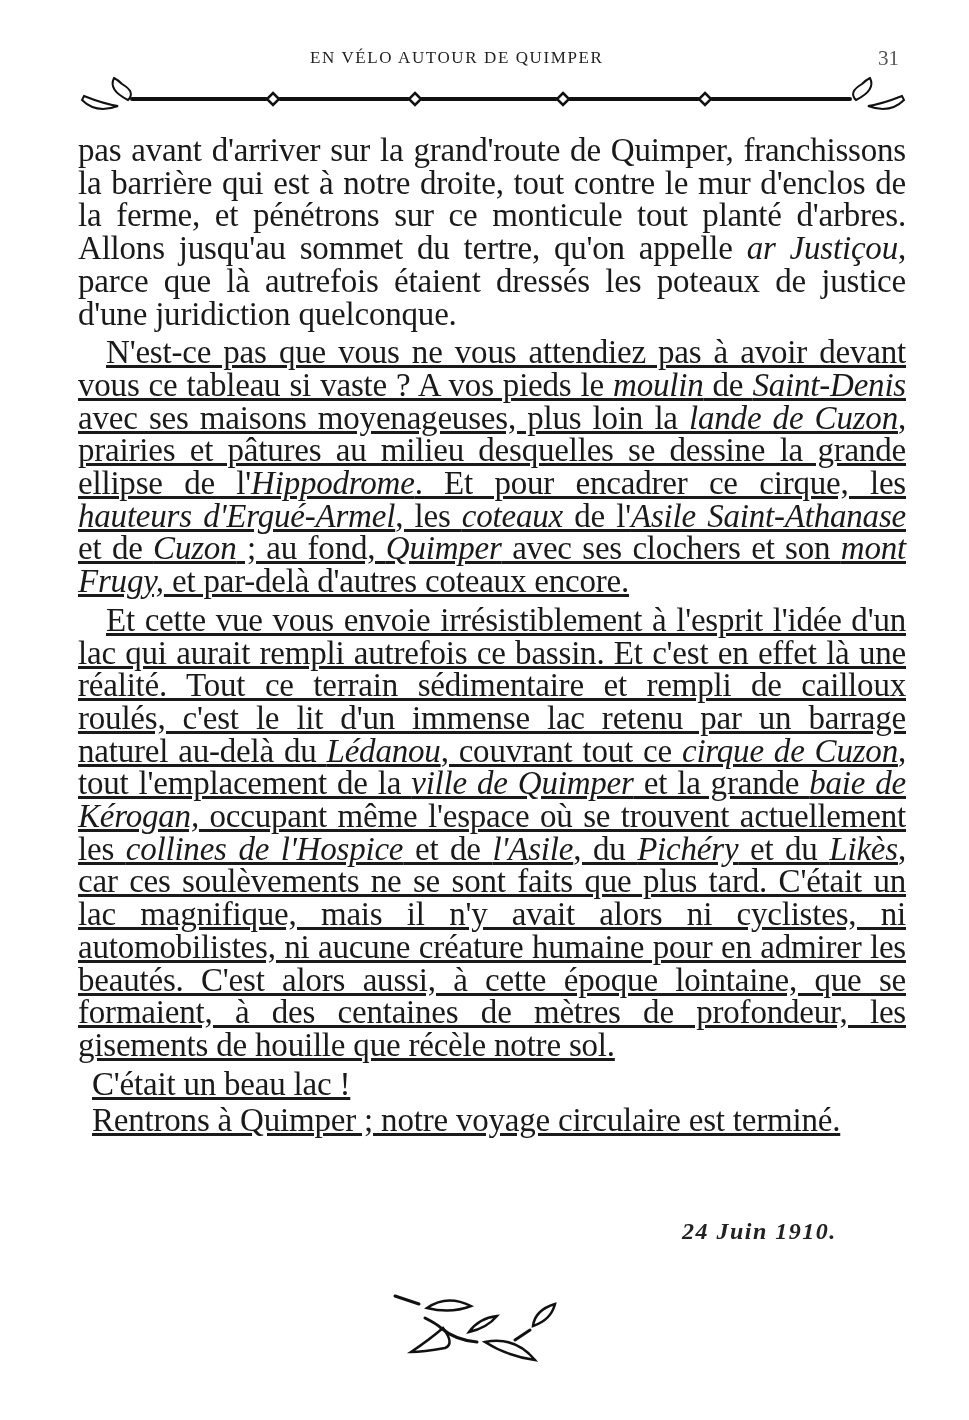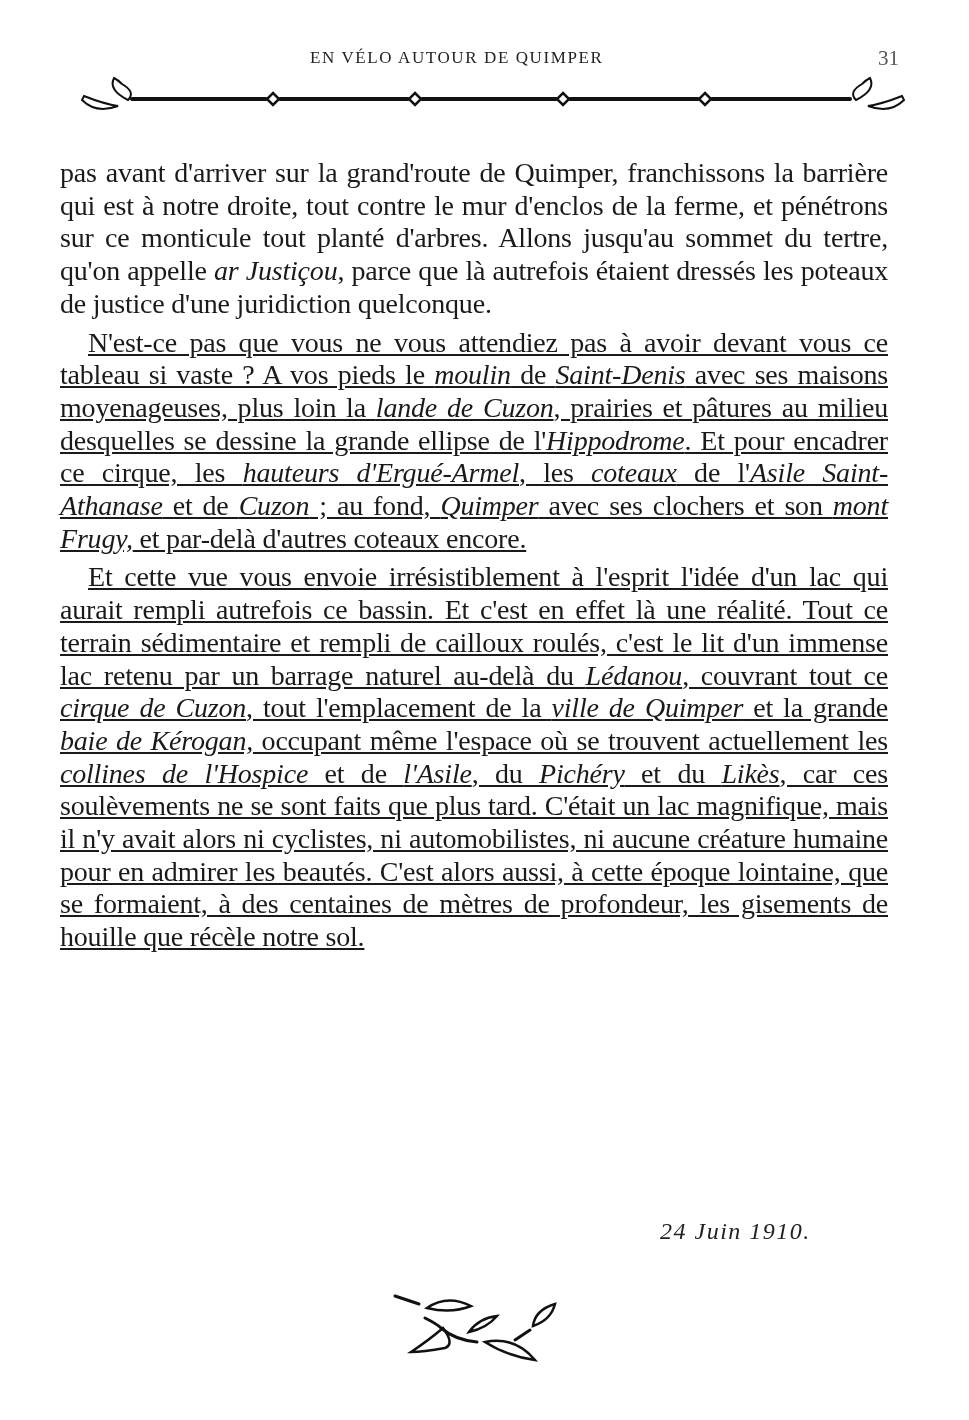--- a/index.html
+++ b/index.html
@@ -14,32 +14,31 @@
   .running-title {
     position: absolute; left: 310px; top: 0;
     font-size: 17px; letter-spacing: 1.6px; color: #222;
   }
   .page-number {
     position: absolute; left: 878px; top: -2px;
     font-size: 21px; color: #555;
   }
   .rule-ornament { position: absolute; left: 78px; top: 70px; width: 830px; height: 52px; }
   .text-block {
-    position: absolute; left: 60px; top: 134px; width: 828px;
-    font-size: 28px; line-height: 32.7px; text-align: justify;
+    position: absolute; left: 78px; top: 134px; width: 828px;
+    font-size: 33px; line-height: 32.7px; text-align: justify;
     letter-spacing: -0.2px;
-    margin-top: 23px;
   }
   .para { margin: 0 0 6px 0; }
   .indent { text-indent: 28px; text-decoration: underline; }
   .para.short { text-align: left; margin-left: 14px; text-indent: 0; margin-bottom: 4px; }
   em { font-style: italic; }
   .date-line {
-    position: absolute; left: 660px; top: 1218px;
-    font-size: 24px; font-style: italic; font-weight: normal; letter-spacing: 1.5px; color: #222;
+    position: absolute; left: 682px; top: 1218px;
+    font-size: 24px; font-style: italic; font-weight: bold; letter-spacing: 1.5px; color: #222;
   }
   .tail-ornament { position: absolute; left: 385px; top: 1282px; width: 175px; height: 80px; }
 </style>
 </head>
 <body>
 
 <div class="running-head">
   <span class="running-title">EN VÉLO AUTOUR DE QUIMPER</span>
   <span class="page-number">31</span>
 </div>
@@ -61,20 +60,22 @@
   <path d="M195 23 L201 29 L195 35 L189 29 Z" stroke-width="2.5"></path>
   <path d="M337 23 L343 29 L337 35 L331 29 Z" stroke-width="2.5"></path>
   <path d="M485 23 L491 29 L485 35 L479 29 Z" stroke-width="2.5"></path>
   <path d="M627 23 L633 29 L627 35 L621 29 Z" stroke-width="2.5"></path>
 </svg>
 
 <div class="text-block" id="text-block">
     <p class="para"><span>pas avant d'arriver sur la grand'route de Quimper, franchissons la barrière qui est à notre droite, tout contre le mur d'enclos de la ferme, et pénétrons sur ce monticule tout planté d'arbres. Allons jusqu'au sommet du tertre, qu'on appelle </span><em>ar Justiçou</em><span>, parce que là autrefois étaient dressés les poteaux de justice d'une juridiction quelconque.</span></p>
     <p class="para indent"><span>N'est-ce pas que vous ne vous attendiez pas à avoir devant vous ce tableau si vaste ? A vos pieds le </span><em>moulin</em><span> de </span><em>Saint-Denis</em><span> avec ses maisons moyenageuses, plus loin la </span><em>lande de Cuzon</em><span>, prairies et pâtures au milieu desquelles se dessine la grande ellipse de l'</span><em>Hippodrome</em><span>. Et pour encadrer ce cirque, les </span><em>hauteurs d'Ergué-Armel</em><span>, les </span><em>coteaux</em><span> de l'</span><em>Asile Saint-Athanase</em><span> et de </span><em>Cuzon</em><span> ; au fond, </span><em>Quimper</em><span> avec ses clochers et son </span><em>mont Frugy,</em><span> et par-delà d'autres coteaux encore.</span></p>
     <p class="para indent"><span>Et cette vue vous envoie irrésistiblement à l'esprit l'idée d'un lac qui aurait rempli autrefois ce bassin. Et c'est en effet là une réalité. Tout ce terrain sédimentaire et rempli de cailloux roulés, c'est le lit d'un immense lac retenu par un barrage naturel au-delà du </span><em>Lédanou</em><span>, couvrant tout ce </span><em>cirque de Cuzon</em><span>, tout l'emplacement de la </span><em>ville de Quimper</em><span> et la grande </span><em>baie de Kérogan,</em><span> occupant même l'espace où se trouvent actuellement les </span><em>collines de l'Hospice</em><span> et de </span><em>l'Asile</em><span>, du </span><em>Pichéry</em><span> et du </span><em>Likès</em><span>, car ces soulèvements ne se sont faits que plus tard. C'était un lac magnifique, mais il n'y avait alors ni cyclistes, ni automobilistes, ni aucune créature humaine pour en admirer les beautés. C'est alors aussi, à cette époque lointaine, que se formaient, à des centaines de mètres de profondeur, les gisements de houille que récèle notre sol.</span></p>
+    <p class="para indent short"><span>C'était un beau lac !</span></p>
+    <p class="para indent short"><span>Rentrons à Quimper ; notre voyage circulaire est terminé.</span></p>
   </div>
 
 <div class="date-line">24 Juin 1910.</div>
 
 <svg class="tail-ornament" viewBox="0 0 175 80" fill="none" stroke="#111" stroke-width="3" stroke-linecap="round">
   <path d="M10 14 L34 22"></path>
   <path d="M40 36 Q52 42 56 46 Q70 58 92 60"></path>
   <path d="M42 26 Q62 12 86 24 Q66 32 42 26 Z" stroke-width="2.5"></path>
   <path d="M58 46 Q70 62 60 66 Q38 70 26 70 Q44 58 58 46 Z" stroke-width="2.5"></path>
   <path d="M84 50 Q94 36 112 34 Q102 46 84 50 Z" stroke-width="2.5"></path>

